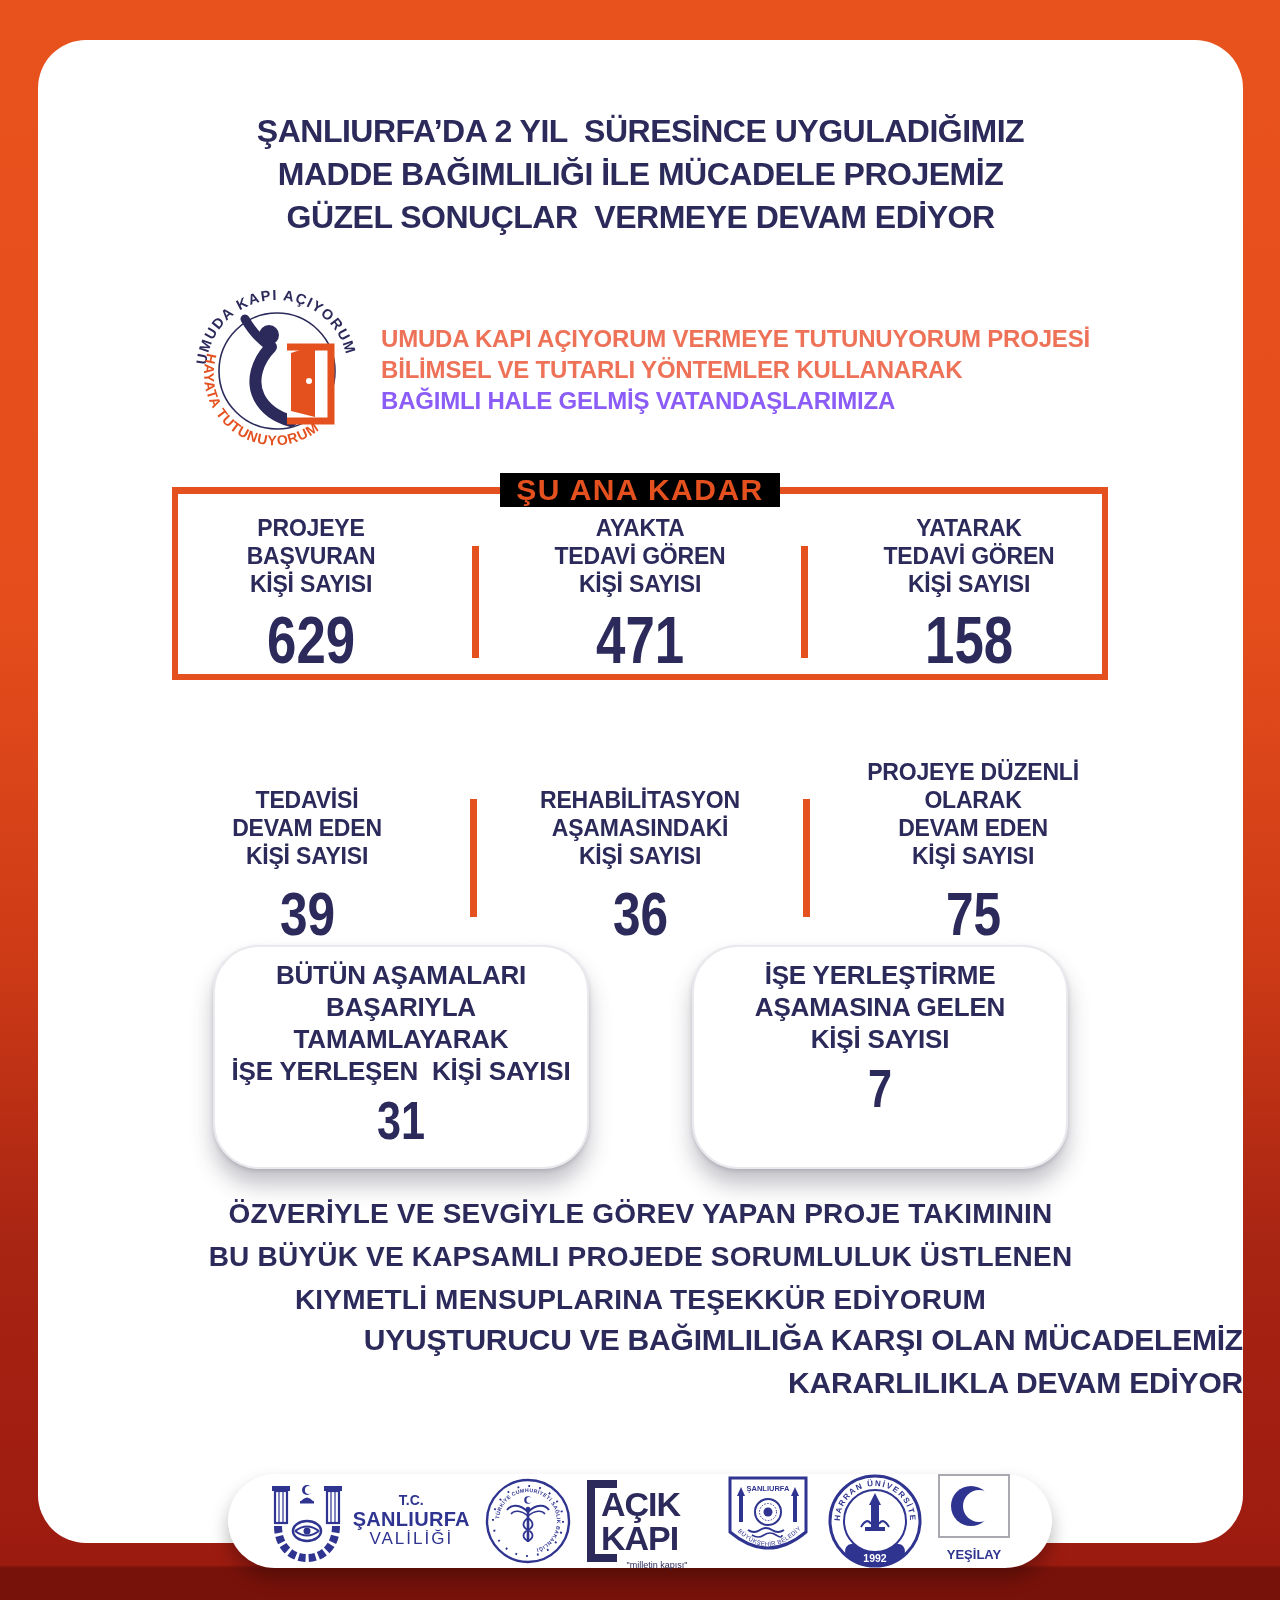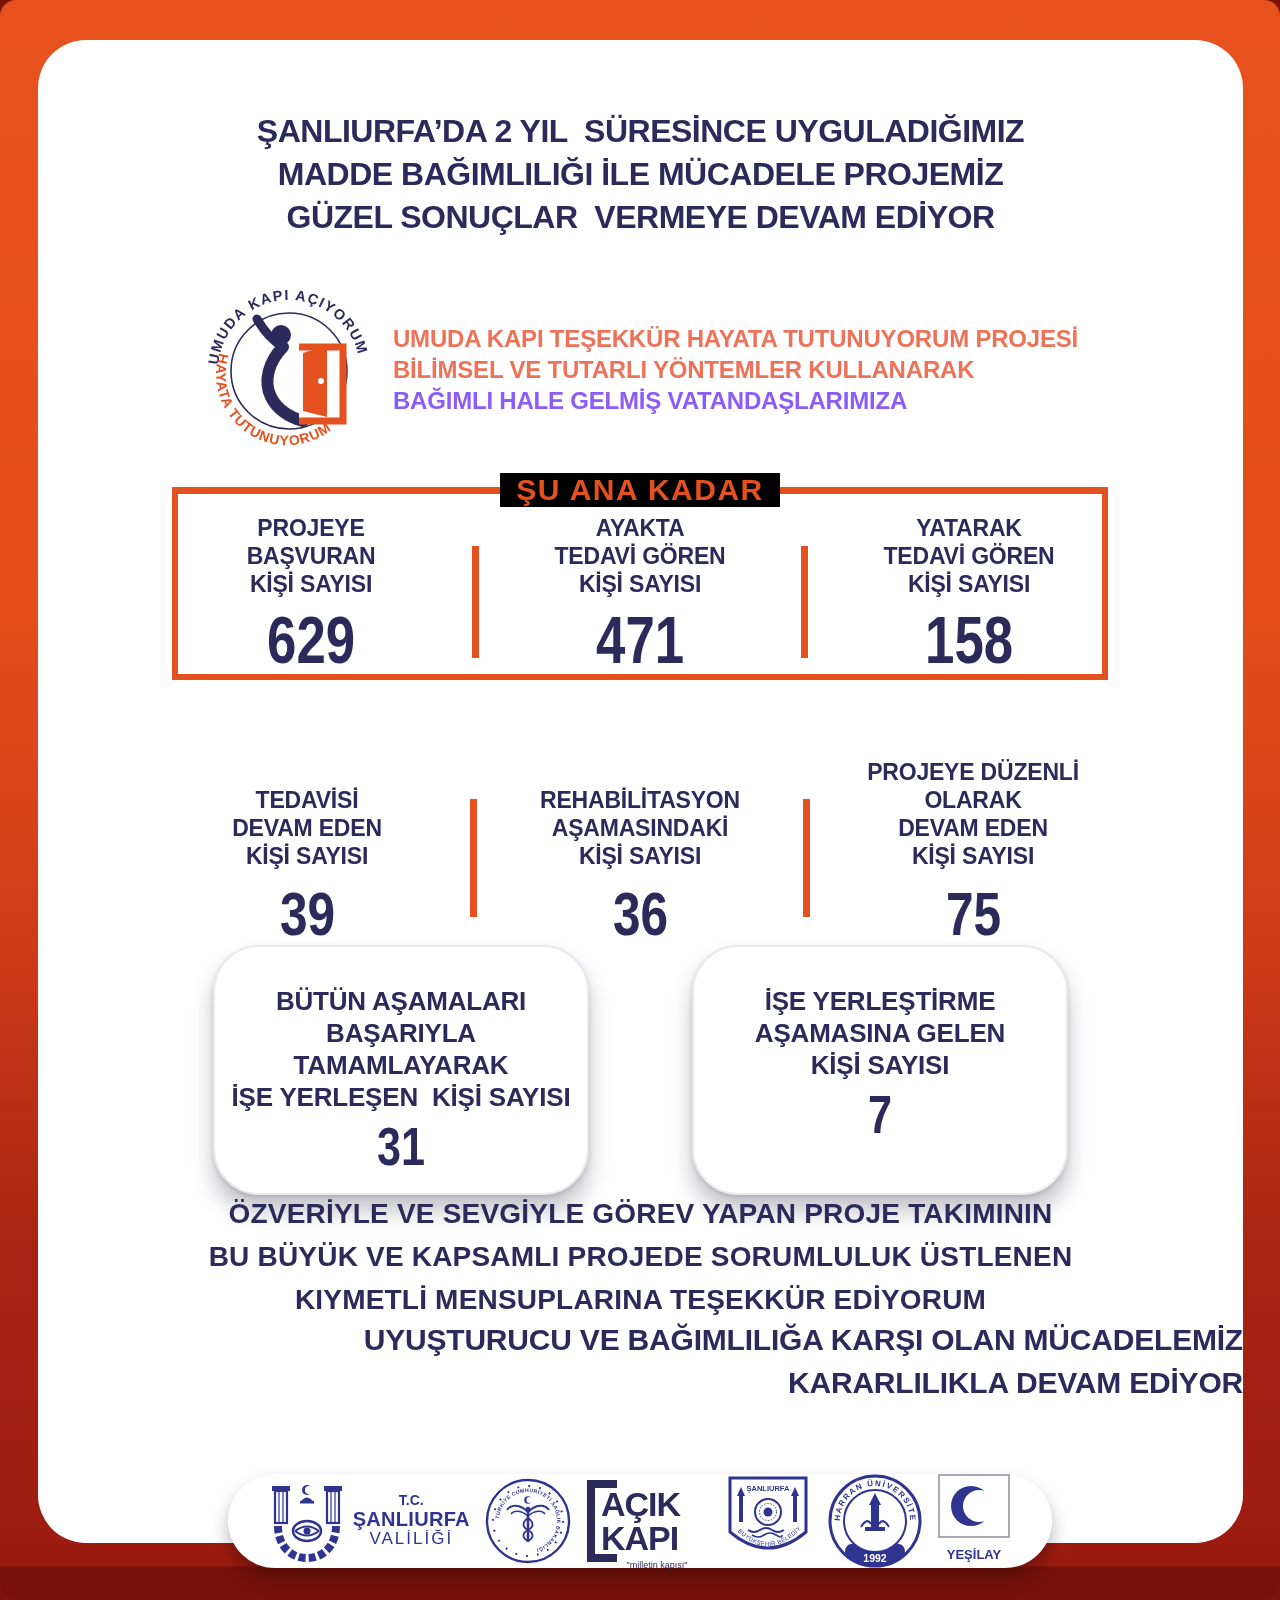--- a/index.html
+++ b/index.html
@@ -1,20 +1,19 @@
 <!DOCTYPE html>
 <html><head>
 <meta charset="utf-8">
 <style>
   html,body{margin:0;padding:0;background:#7c130b;}
   .poster{
     position:relative;width:1280px;height:1600px;overflow:hidden;
     font-family:"Liberation Sans","DejaVu Sans",sans-serif;
     background:linear-gradient(180deg,#e8521d 0%,#e54e1c 38%,#cd3a16 60%,#a82413 78%,#9c1b10 97.8%,#77120a 98%,#77120a 100%);
-    border-radius:16px;
   }
   .card{
     position:absolute;left:38px;top:40px;width:1205px;height:1503px;
     background:#ffffff;border-radius:48px;
   }
   .pre{white-space:pre-wrap;}
   
   .title{position:absolute;top:70px;left:0;right:0;text-align:center;
     color:#2b2a5a;font-weight:bold;font-size:32px;line-height:43px;letter-spacing:-0.5px;}
   
@@ -37,21 +36,21 @@
   .vbar{width:7px;background:#e4511f;align-self:center;flex:0 0 auto;}
   .vbar.r1{height:112px;margin-top:14px;}
   .vbar.r2{height:118px;margin-top:10px;}
   
   .row2{position:absolute;left:134px;top:718px;width:936px;}
   .row2 .stat-value{font-size:62px;line-height:68px;margin-top:10px;}
   
   .badges{position:absolute;left:0;right:0;top:905px;display:flex;justify-content:center;gap:103px;}
   .badge{width:376px;min-height:130px;background:#fff;border-radius:46px;
     border:2px solid #e9e9ee;box-shadow:0 16px 22px rgba(55,55,75,0.30),0 2px 4px rgba(55,55,75,0.18);
-    padding:38px 14px 18px;text-align:center;box-sizing:border-box;}
+    padding:12px 14px 18px;text-align:center;box-sizing:border-box;}
   .badge-label{font-size:26px;line-height:32px;font-weight:bold;color:#2b2a5a;letter-spacing:-0.2px;}
   .badge-value{display:inline-block;transform:scaleX(0.8);font-size:54px;line-height:58px;font-weight:bold;color:#2b2a5a;margin-top:4px;}
   
   .thanks{position:absolute;left:0;right:0;top:1152px;text-align:center;
     color:#2b2a5a;font-size:28px;line-height:43px;font-weight:bold;letter-spacing:0.2px;}
   .slogan{position:absolute;left:0;right:0;top:1278px;text-align:right;
     color:#2b2a5a;font-size:30px;line-height:43px;font-weight:bold;letter-spacing:-0.2px;}
   
   .footer-pill{position:absolute;left:228px;top:1474px;width:824px;height:94px;border-radius:47px;
     background:#fff;display:flex;align-items:center;justify-content:space-evenly;
@@ -89,21 +88,21 @@
           <path d="M54,36 C62,50 70,58 80,64" stroke="#2b2a5a" stroke-width="9" stroke-linecap="round" fill="none"></path>
           <path d="M80,64 C66,78 60,98 68,114 C74,126 86,134 100,138" stroke="#2b2a5a" stroke-width="12" stroke-linecap="round" fill="none"></path>
         </g>
         <g>
           <path d="M96,64 h44 v74 h-44" stroke="#e4511f" stroke-width="7" fill="#ffffff"></path>
           <polygon points="100,70 124,62 124,134 100,128" fill="#e4511f"></polygon>
           <circle cx="118" cy="98" r="3" fill="#ffffff"></circle>
         </g>
       </svg>
       <div class="project-desc">
-        <div class="desc-light pre">UMUDA KAPI TEŞEKKÜR HAYATA TUTUNUYORUM PROJESİ</div>
+        <div class="desc-light pre">UMUDA KAPI AÇIYORUM VERMEYE TUTUNUYORUM PROJESİ</div>
         <div class="desc-light pre">BİLİMSEL VE TUTARLI YÖNTEMLER KULLANARAK</div>
         <div class="desc-bold pre">BAĞIMLI HALE GELMİŞ VATANDAŞLARIMIZA</div>
       </div>
     </div>
 
     <div class="sofar-box">
       <div class="sofar-legend-row">
         <span class="legend-bar"></span>
         <span class="sofar-legend">ŞU ANA KADAR</span>
         <span class="legend-bar"></span>

